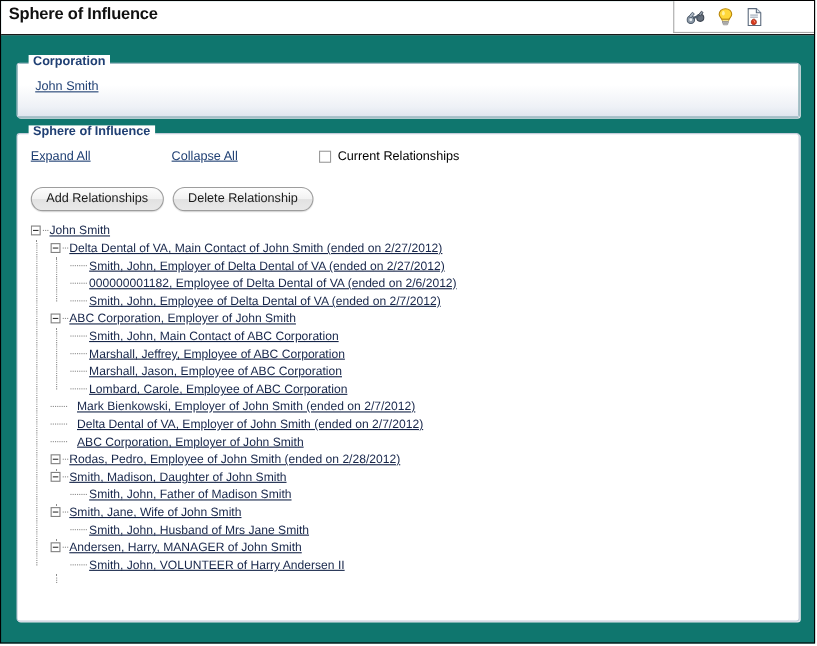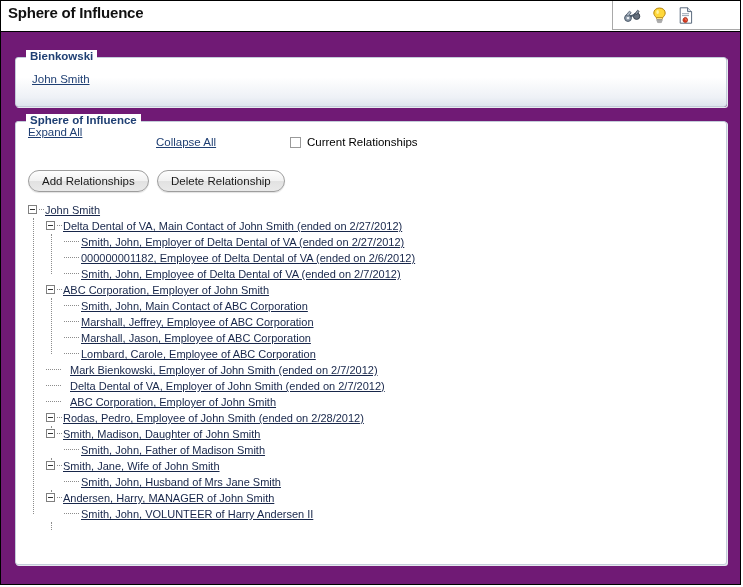--- a/index.html
+++ b/index.html
@@ -8,21 +8,21 @@
     background:#ffffff;
     font-family:"Liberation Sans", sans-serif;
     font-size:11px;
     color:#000;
     overflow:hidden;
   }
   .page{
     position:relative;
     width:741px;height:585px;
     border:1px solid #000;
-    background:#701a75;
+    background:#0f766e;
     box-sizing:border-box;
   }
   
   .header{
     position:relative;
     height:30px;
     border-bottom:1px solid #000;
     background:#ffffff;
   }
   .page-title{
@@ -93,21 +93,21 @@
   }
   
   .link-action{
     position:absolute;
     color:#1f3f73;
     text-decoration:underline;
     font-size:11.5px;
     cursor:pointer;
     white-space:nowrap;
   }
-  #expand-all{ left:12px; top:4px; }
+  #expand-all{ left:12px; top:14px; }
   #collapse-all{ left:140px; top:14px; }
   .cb-wrap{
     position:absolute;
     left:274px; top:14px;
     display:flex;align-items:center;gap:6px;
     white-space:nowrap;
   }
   .cbox{
     width:11px;height:11px;
     border:1px solid #9a9a9a;
@@ -238,21 +238,21 @@
           <rect x="3" y="6.2" width="7" height="1" fill="#9aa6b4"></rect>
           <rect x="3" y="8.1" width="7" height="1" fill="#9aa6b4"></rect>
           <path d="M6.3 10.4 C7.6 10.4 8.6 11.6 8.6 13.2 C8.6 14.4 7.8 15.4 6.3 15.4 C4.8 15.4 4 14.4 4 13.2 C4 11.6 5 10.4 6.3 10.4 Z" fill="#d93a1e" stroke="#9b2411" stroke-width="0.7"></path>
           <path d="M6.3 11.6 C6.9 12.2 7.2 12.9 7.2 13.4" stroke="#ffd0c4" stroke-width="0.7" fill="none"></path>
         </svg>
       </span>
     </div>
   </div>
 
   <div class="fs" id="constituent-fs">
-    <div class="fs-legend">Bienkowski</div>
+    <div class="fs-legend">Corporation</div>
     <a class="constituent-link">John Smith</a>
   </div>
 
   <div class="fs" id="soi-fs">
     <div class="fs-legend">Sphere of Influence</div>
 
     <a class="link-action" id="expand-all">Expand All</a>
     <a class="link-action" id="collapse-all">Collapse All</a>
 
     <div class="cb-wrap">

